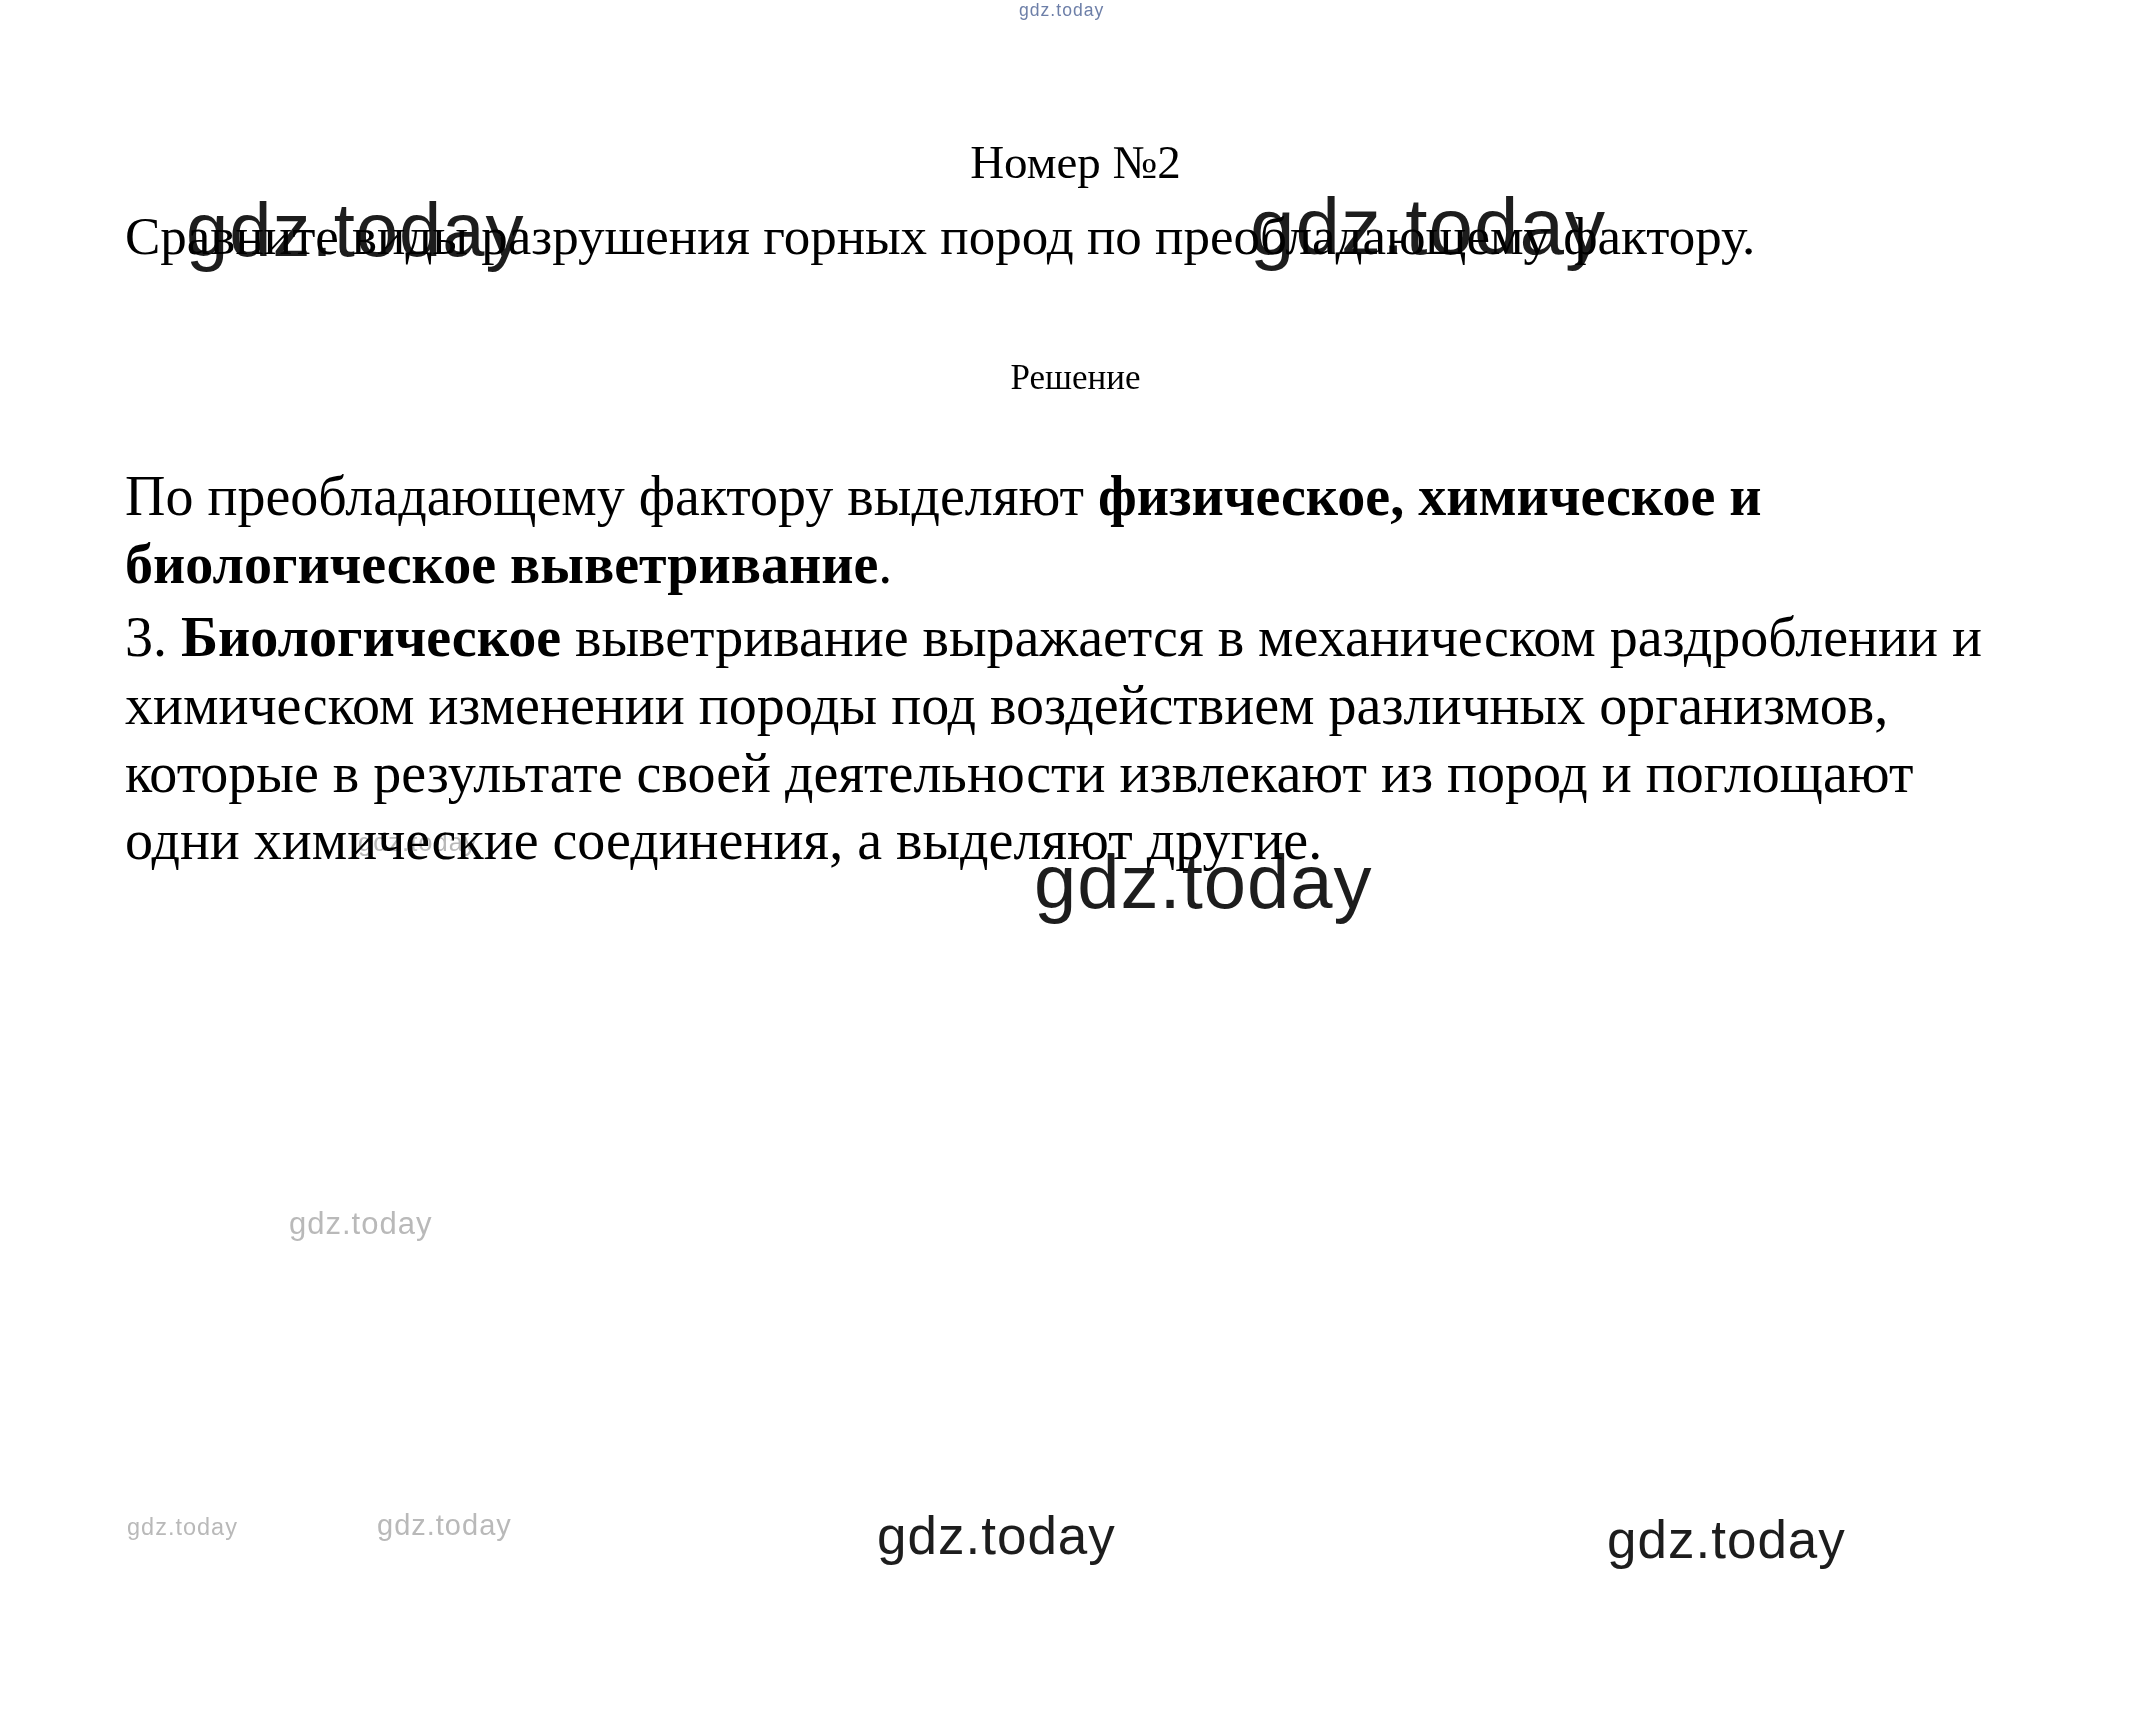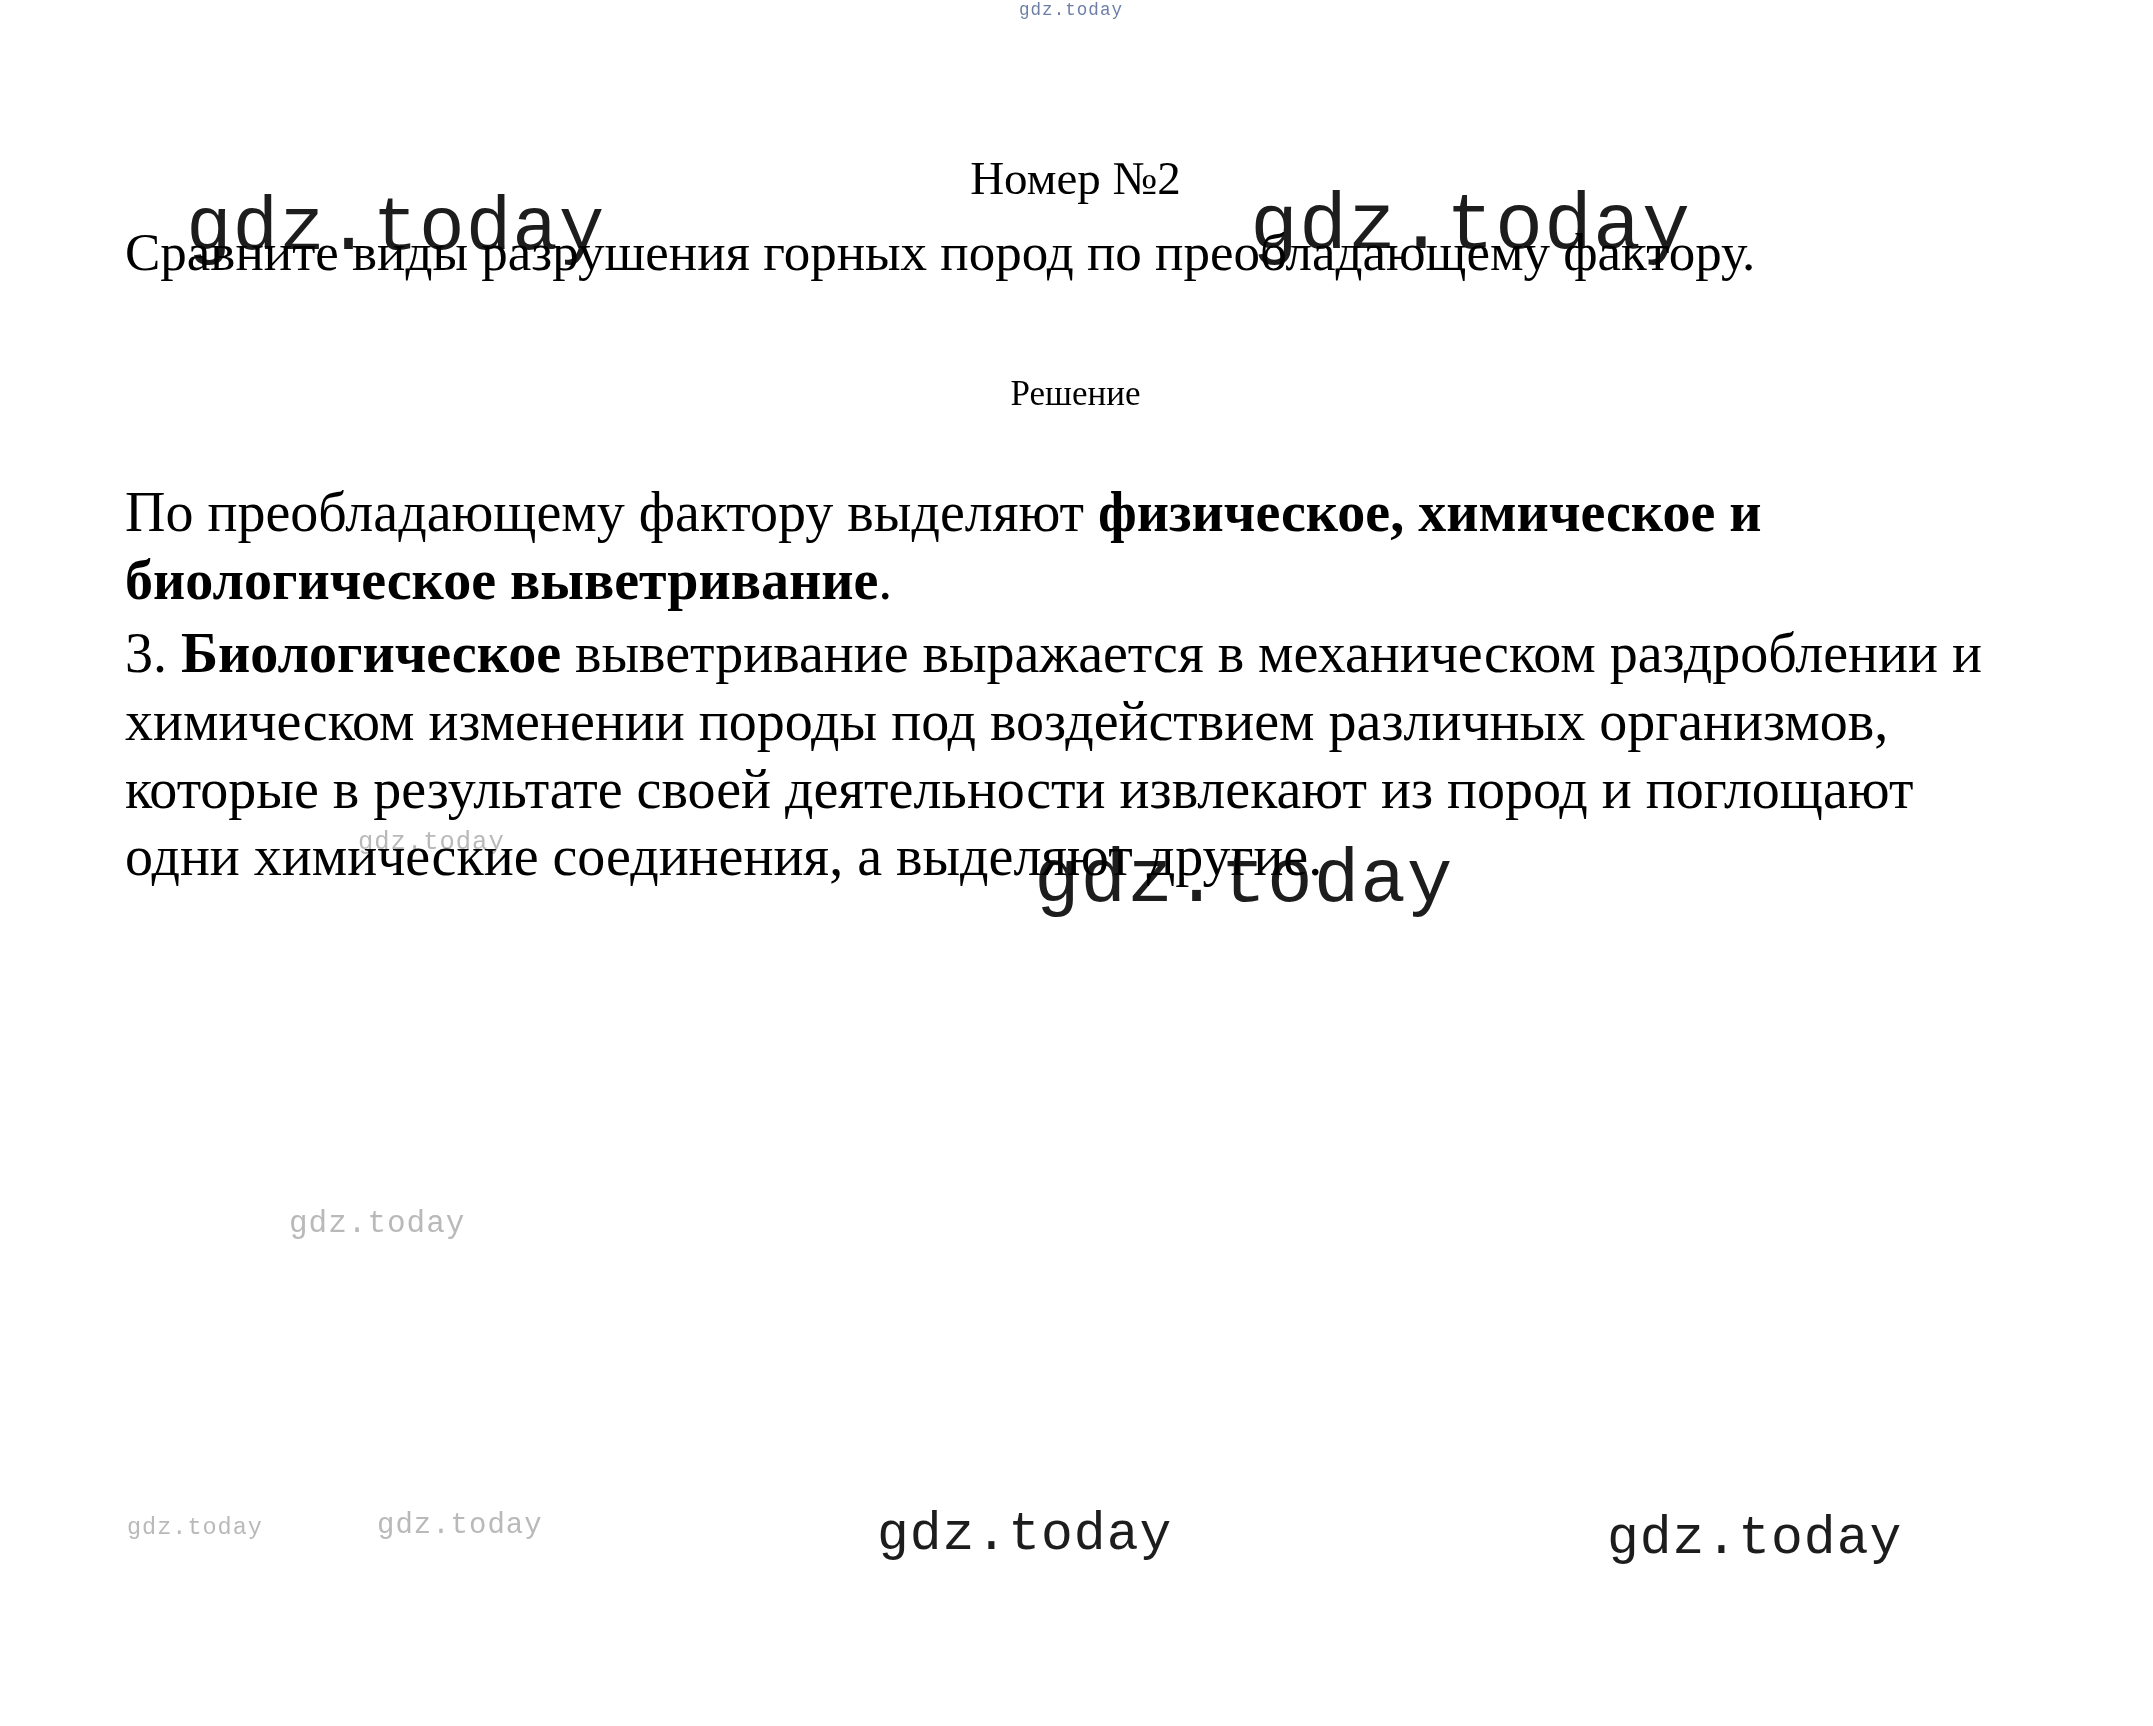--- a/index.html
+++ b/index.html
@@ -17,42 +17,42 @@
   }
 
   .page {
     position: absolute;
     inset: 0;
   }
 
   
   .wm {
     position: absolute;
-    font-family: Liberation Mono, monospace;
+    font-family: Liberation Sans, sans-serif;
     font-weight: 300;
     color: #2b2b2b;
     white-space: nowrap;
     pointer-events: none;
     letter-spacing: 1px;
   }
   .wm-blue {
     color: #6d7fa8;
   }
   .wm-faint {
     color: #b9b9b9;
   }
   .wm-dark {
     color: #1d1d1d;
   }
 
   
   .content {
     position: absolute;
     left: 125px;
-    top: 153px;
+    top: 137px;
     width: 1901px;
   }
 
   .heading-number {
     text-align: center;
     font-size: 47px;
     line-height: 1.1;
     margin: 0 0 17.6px 0;
     font-family: "Liberation Serif", serif;
   }

